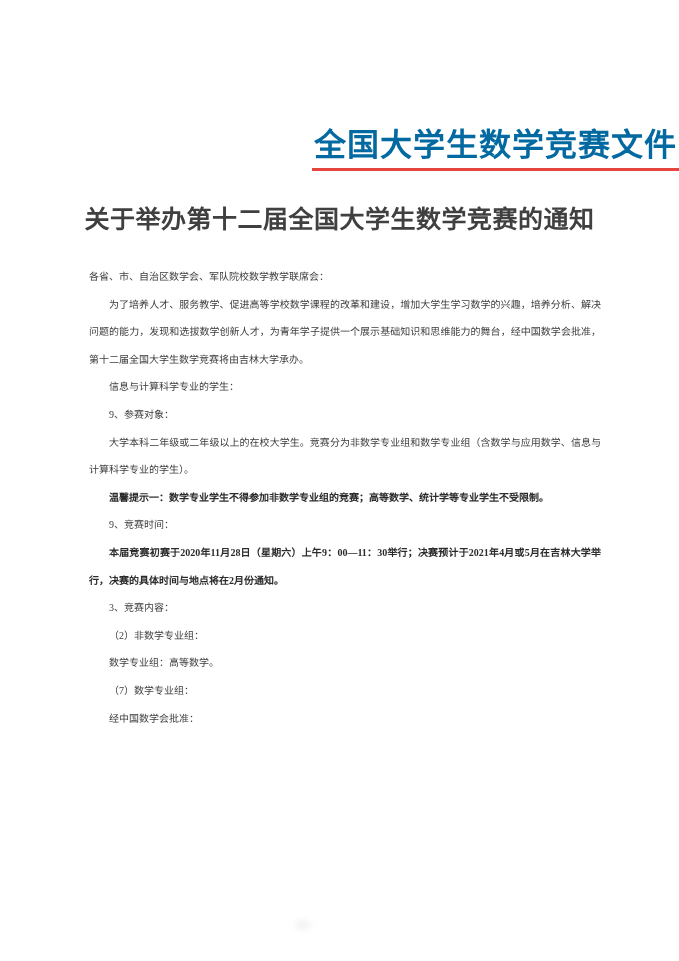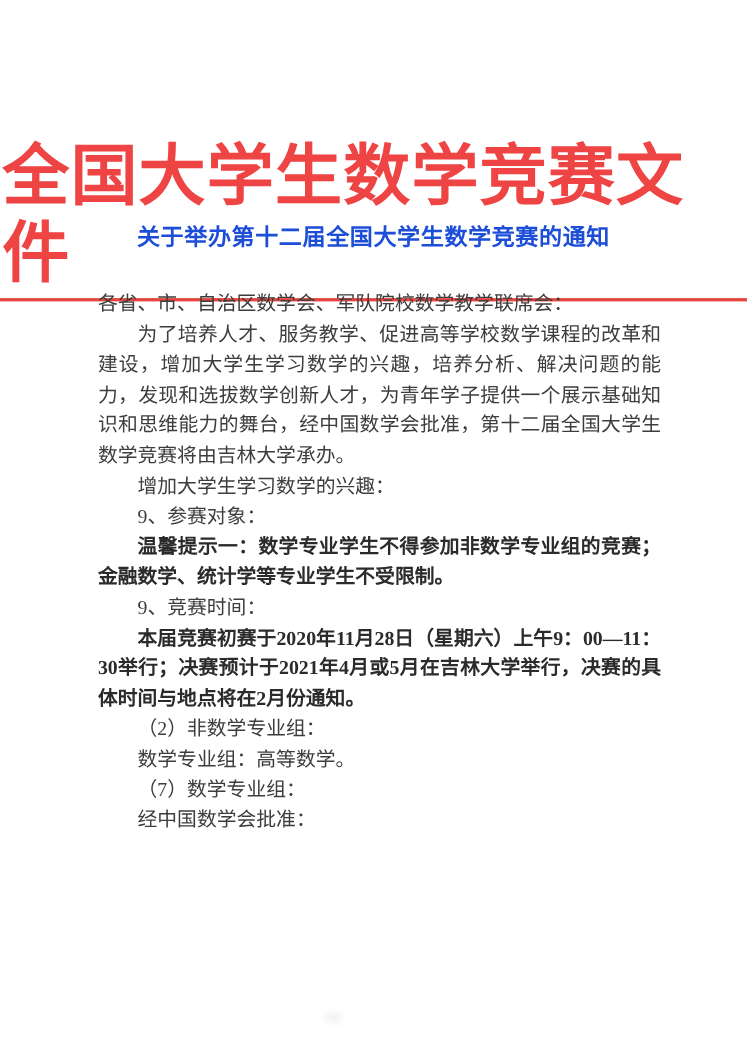--- a/index.html
+++ b/index.html
@@ -28,52 +28,52 @@
     border-radius: 50%;
     filter: blur(3px);
     opacity: 0.6;
   }
 
   .doc-title {
     position: absolute;
     top: 127px;
     left: 0;
     width: 100%;
-    text-align: left;
-    font-size: 61px;
+    text-align: right;
+    font-size: 32px;
     font-weight: bold;
-    color: #ef4444;
+    color: #0369a1;
     letter-spacing: 1px;
     line-height: 1.15;
   }
 
   .doc-title .title-underline {
     display: inline-block;
     padding: 0 2px 4px 2px;
     border-bottom: 3px solid #e5453e;
   }
 
   .doc-subtitle {
     position: absolute;
     top: 199px;
     left: 0;
     width: 100%;
     text-align: center;
-    font-size: 21px;
+    font-size: 25px;
     font-weight: bold;
-    color: #1d4ed8;
+    color: #404040;
     letter-spacing: 0.5px;
   }
 
   .doc-body {
     position: absolute;
     top: 263px;
     left: 89px;
     width: 512px;
-    font-size: 18px;
+    font-size: 10px;
     line-height: 27.6px;
     color: #3d3d3d;
     text-align: justify;
   }
 
   .doc-body p {
     margin: 0;
   }
 
   .indent {
@@ -92,25 +92,27 @@
 
   <h1 class="doc-title">
     <span class="title-underline">全国大学生数学竞赛文件</span>
   </h1>
 
   <h2 class="doc-subtitle">关于举办第十二届全国大学生数学竞赛的通知</h2>
 
   <div class="doc-body">
     <p>各省、市、自治区数学会、军队院校数学教学联席会：</p>
     <p class="indent">为了培养人才、服务教学、促进高等学校数学课程的改革和建设，增加大学生学习数学的兴趣，培养分析、解决问题的能力，发现和选拔数学创新人才，为青年学子提供一个展示基础知识和思维能力的舞台，经中国数学会批准，第十二届全国大学生数学竞赛将由吉林大学承办。</p>
-    <p class="indent">增加大学生学习数学的兴趣：</p>
+    <p class="indent">信息与计算科学专业的学生：</p>
     <p class="indent">9、参赛对象：</p>
-    <p class="indent bold">温馨提示一：数学专业学生不得参加非数学专业组的竞赛；金融数学、统计学等专业学生不受限制。</p>
+    <p class="indent">大学本科二年级或二年级以上的在校大学生。竞赛分为非数学专业组和数学专业组（含数学与应用数学、信息与计算科学专业的学生）。</p>
+    <p class="indent bold">温馨提示一：数学专业学生不得参加非数学专业组的竞赛；高等数学、统计学等专业学生不受限制。</p>
     <p class="indent">9、竞赛时间：</p>
     <p class="indent bold">本届竞赛初赛于2020年11月28日（星期六）上午9：00—11：30举行；决赛预计于2021年4月或5月在吉林大学举行，决赛的具体时间与地点将在2月份通知。</p>
+    <p class="indent">3、竞赛内容：</p>
     <p class="indent">（2）非数学专业组：</p>
     <p class="indent">数学专业组：高等数学。</p>
     <p class="indent">（7）数学专业组：</p>
     <p class="indent">经中国数学会批准：</p>
   </div>
 
   <div class="scan-smudge"></div>
 
 </div>
 

